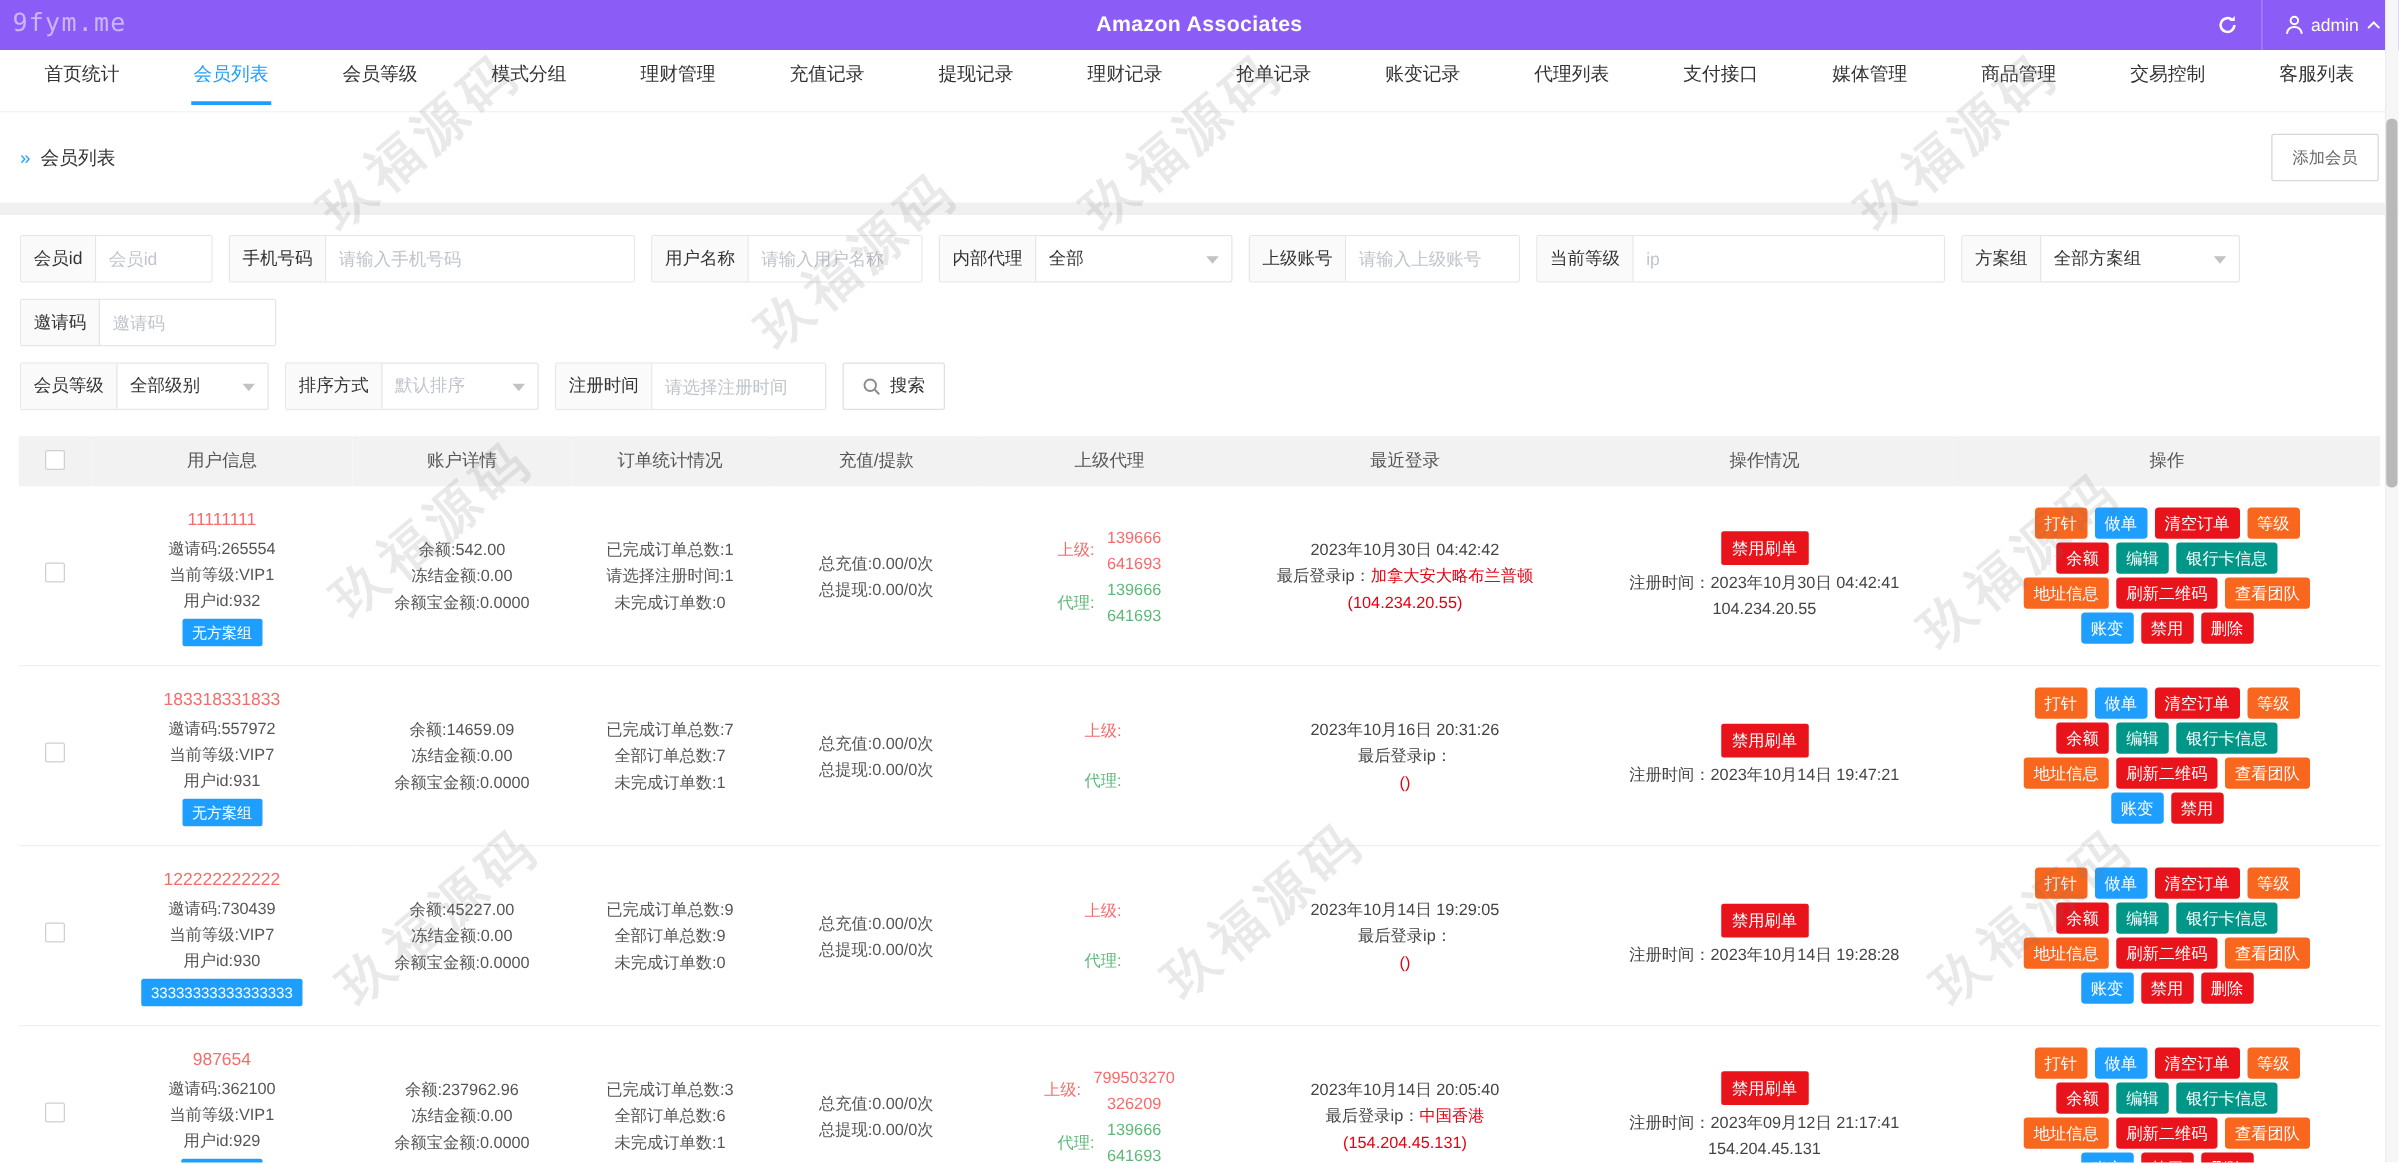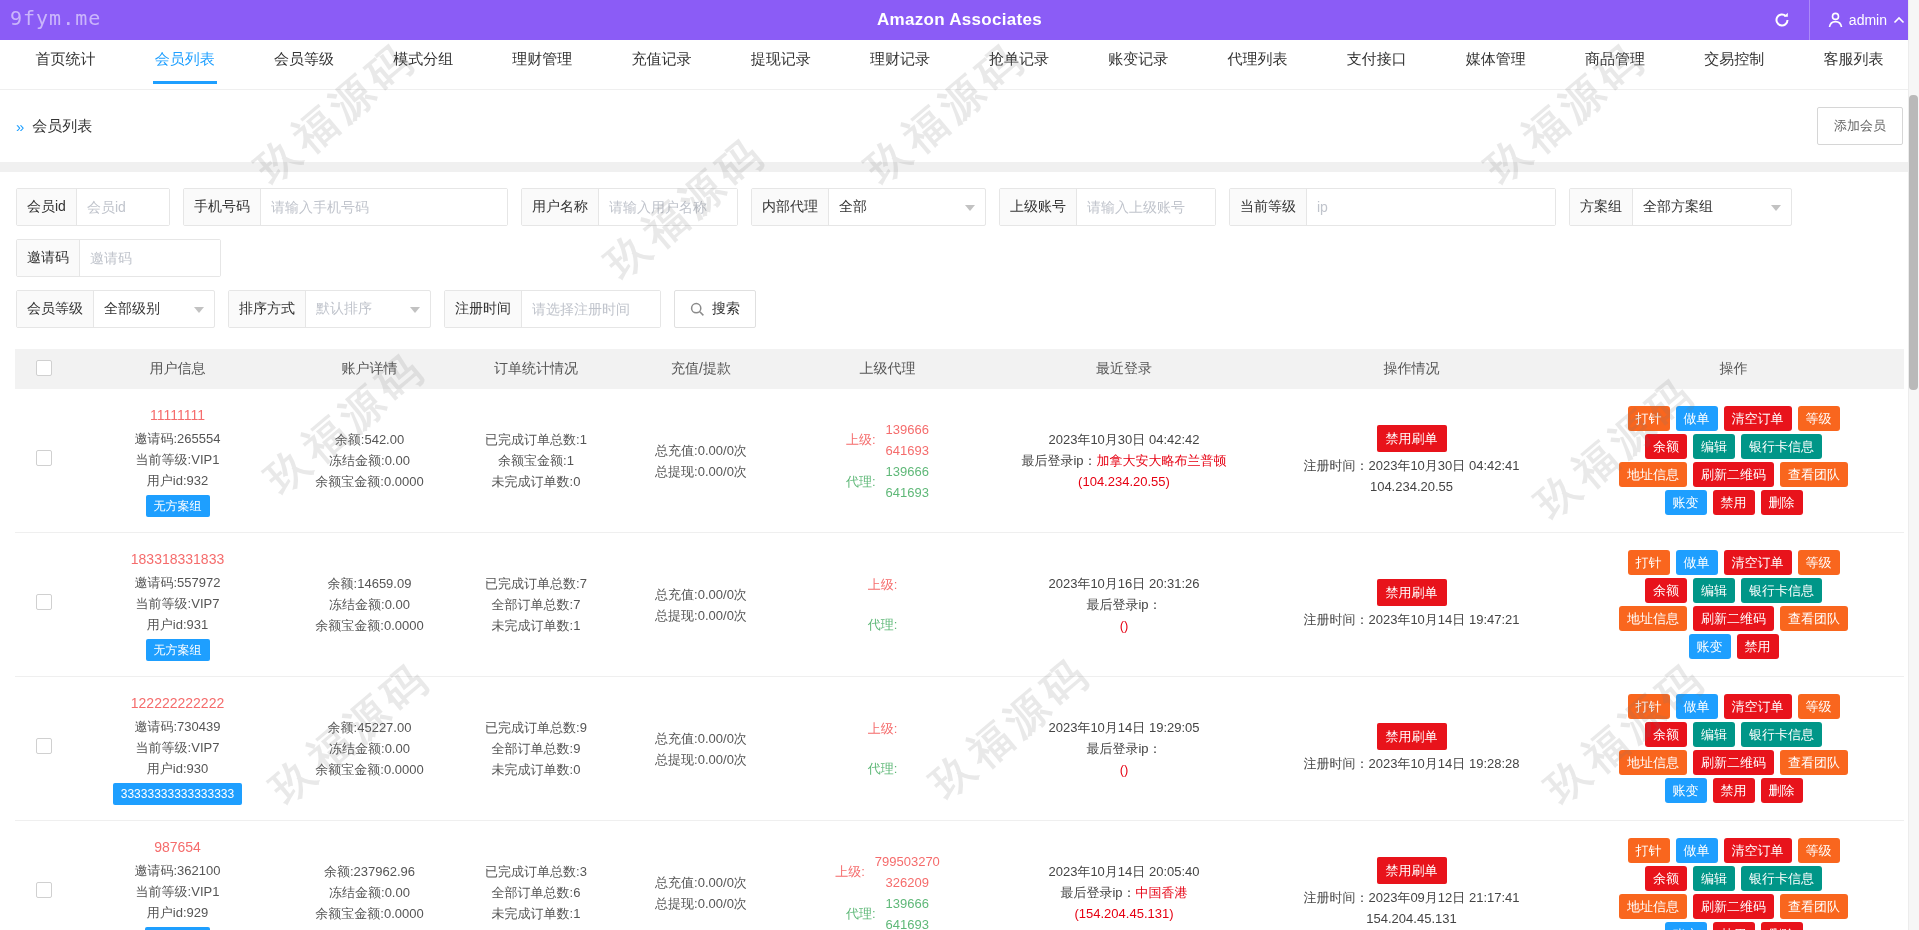--- a/index.html
+++ b/index.html
@@ -284,21 +284,21 @@
       <tr>
         <td><span class="cbx"></span></td>
         <td><div class="uname">11111111</div><div>邀请码:265554</div><div>当前等级:VIP1</div><div>用户id:932</div><span class="badge">无方案组</span></td>
         <td>
           <div>余额:542.00</div>
           <div>冻结金额:0.00</div>
           <div>余额宝金额:0.0000</div>
         </td>
         <td>
           <div>已完成订单总数:1</div>
-          <div>余额宝金额:1</div>
+          <div>请选择注册时间:1</div>
           <div>未完成订单数:0</div>
         </td>
         <td>
           <div>总充值:0.00/0次</div>
           <div>总提现:0.00/0次</div>
         </td>
         <td>
           <div class="agent-group">
             <span class="agent-label-sup">上级:</span>
             <span class="agent-vals-sup">

